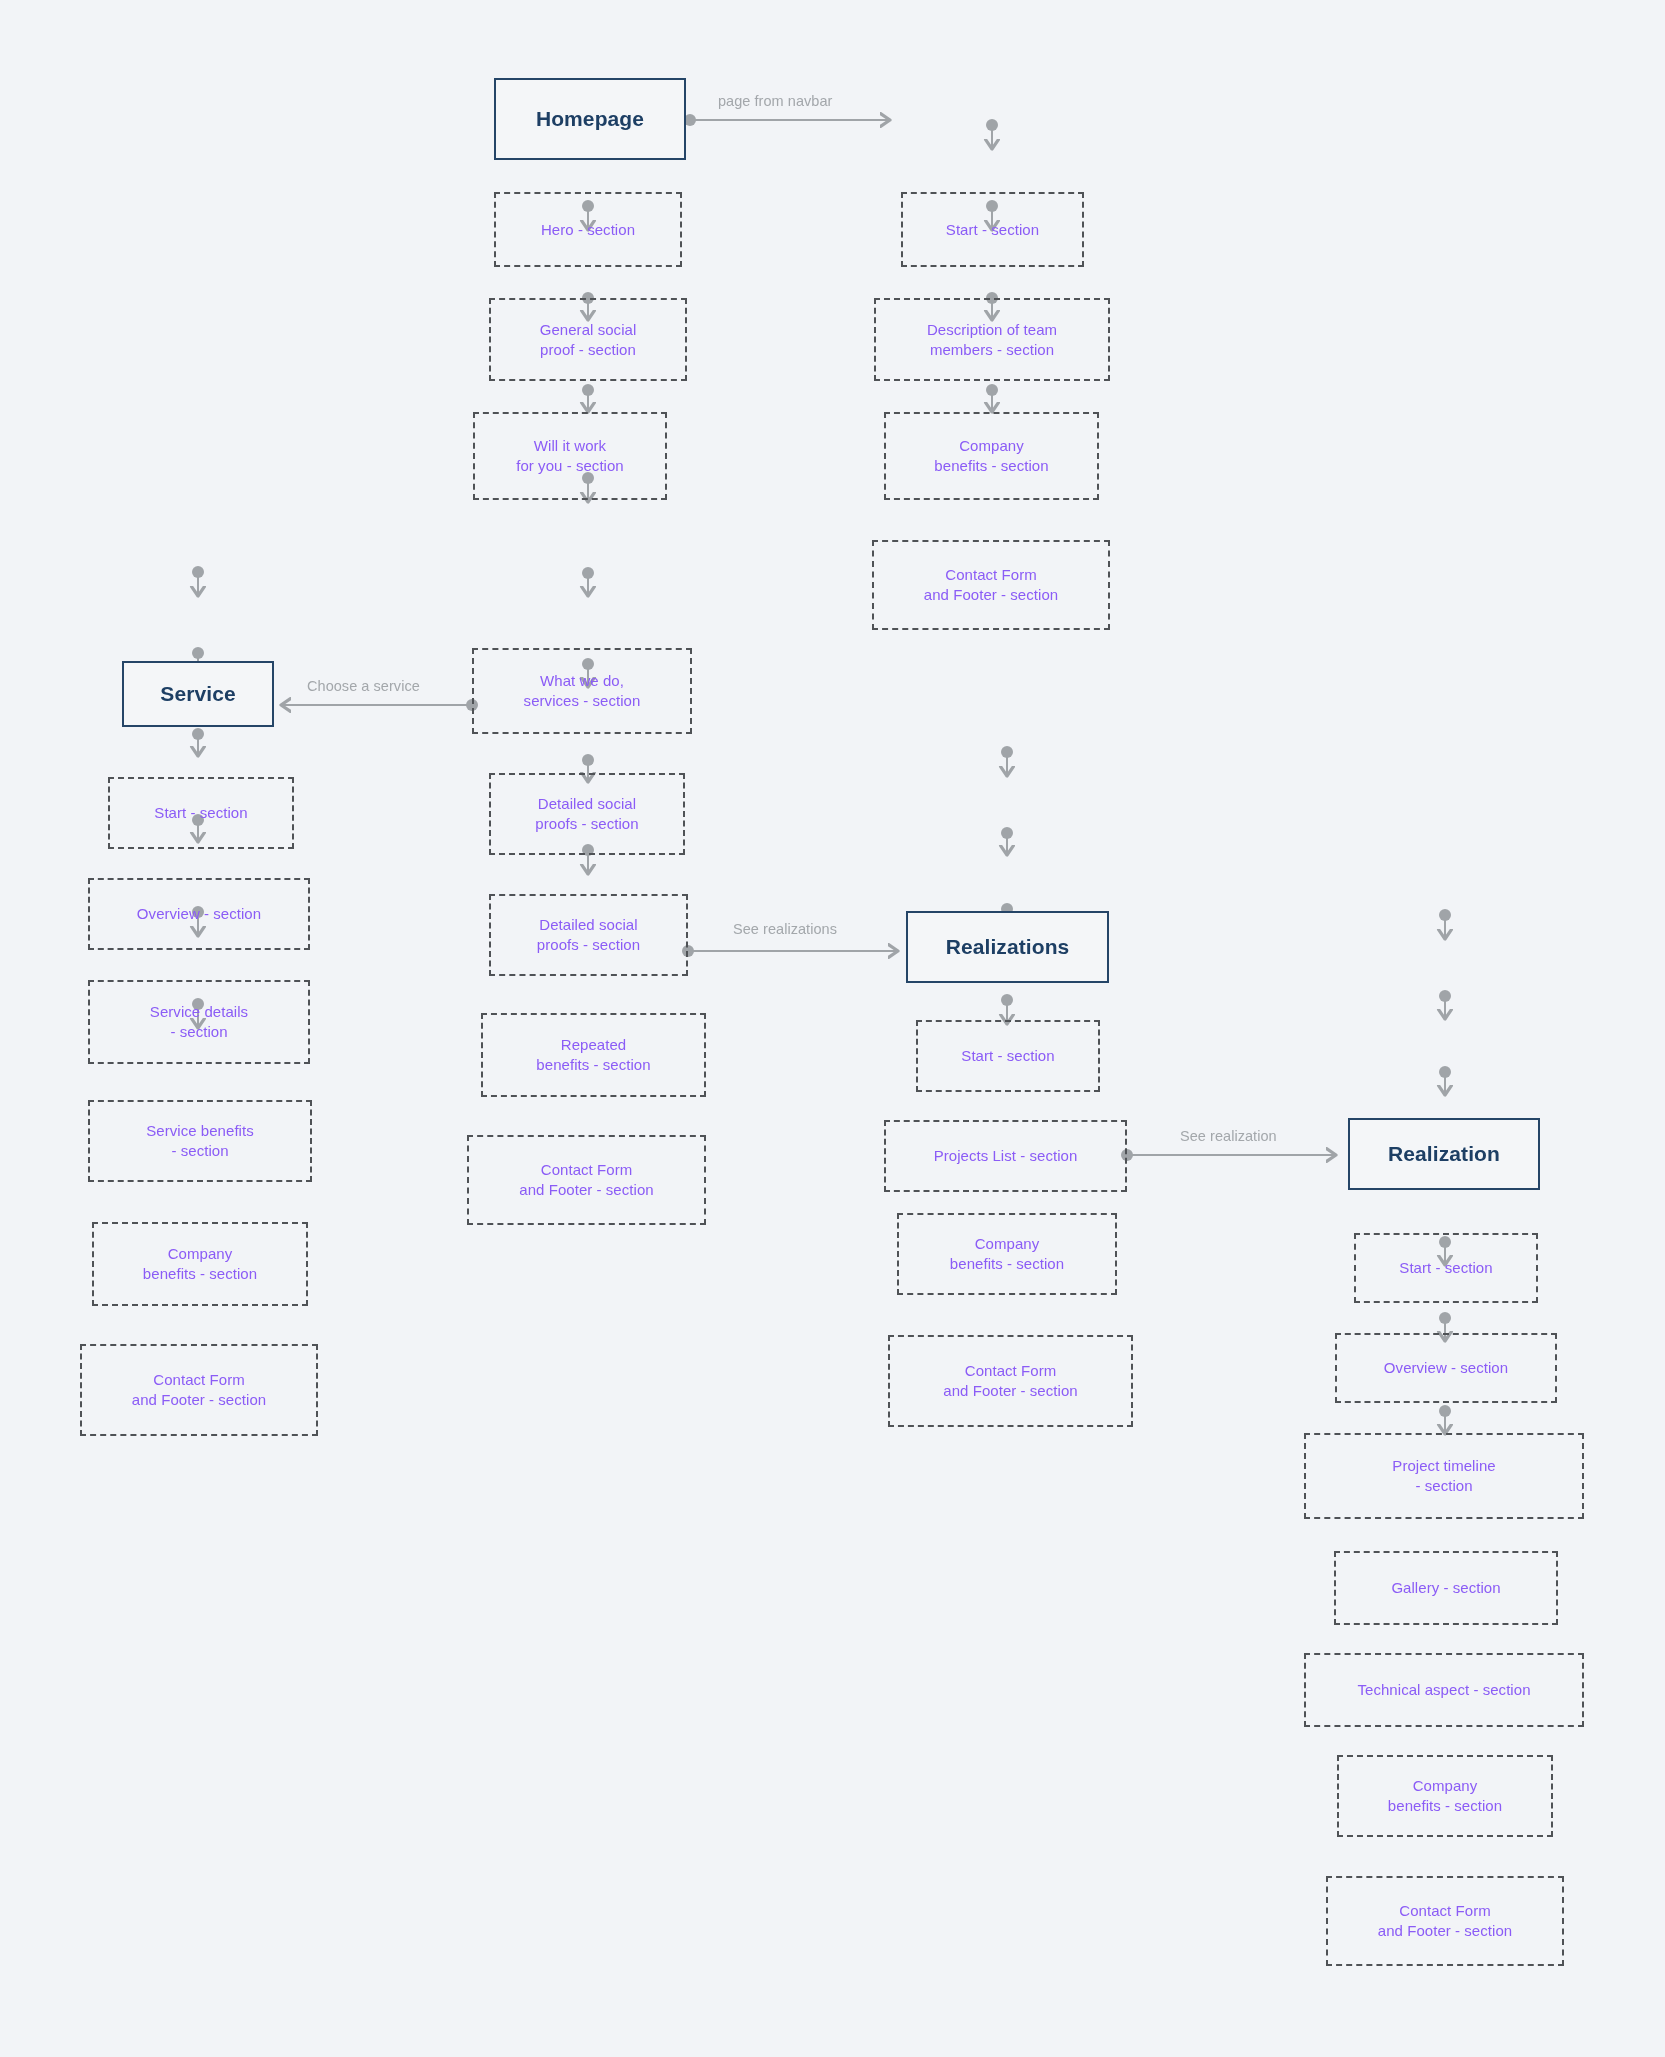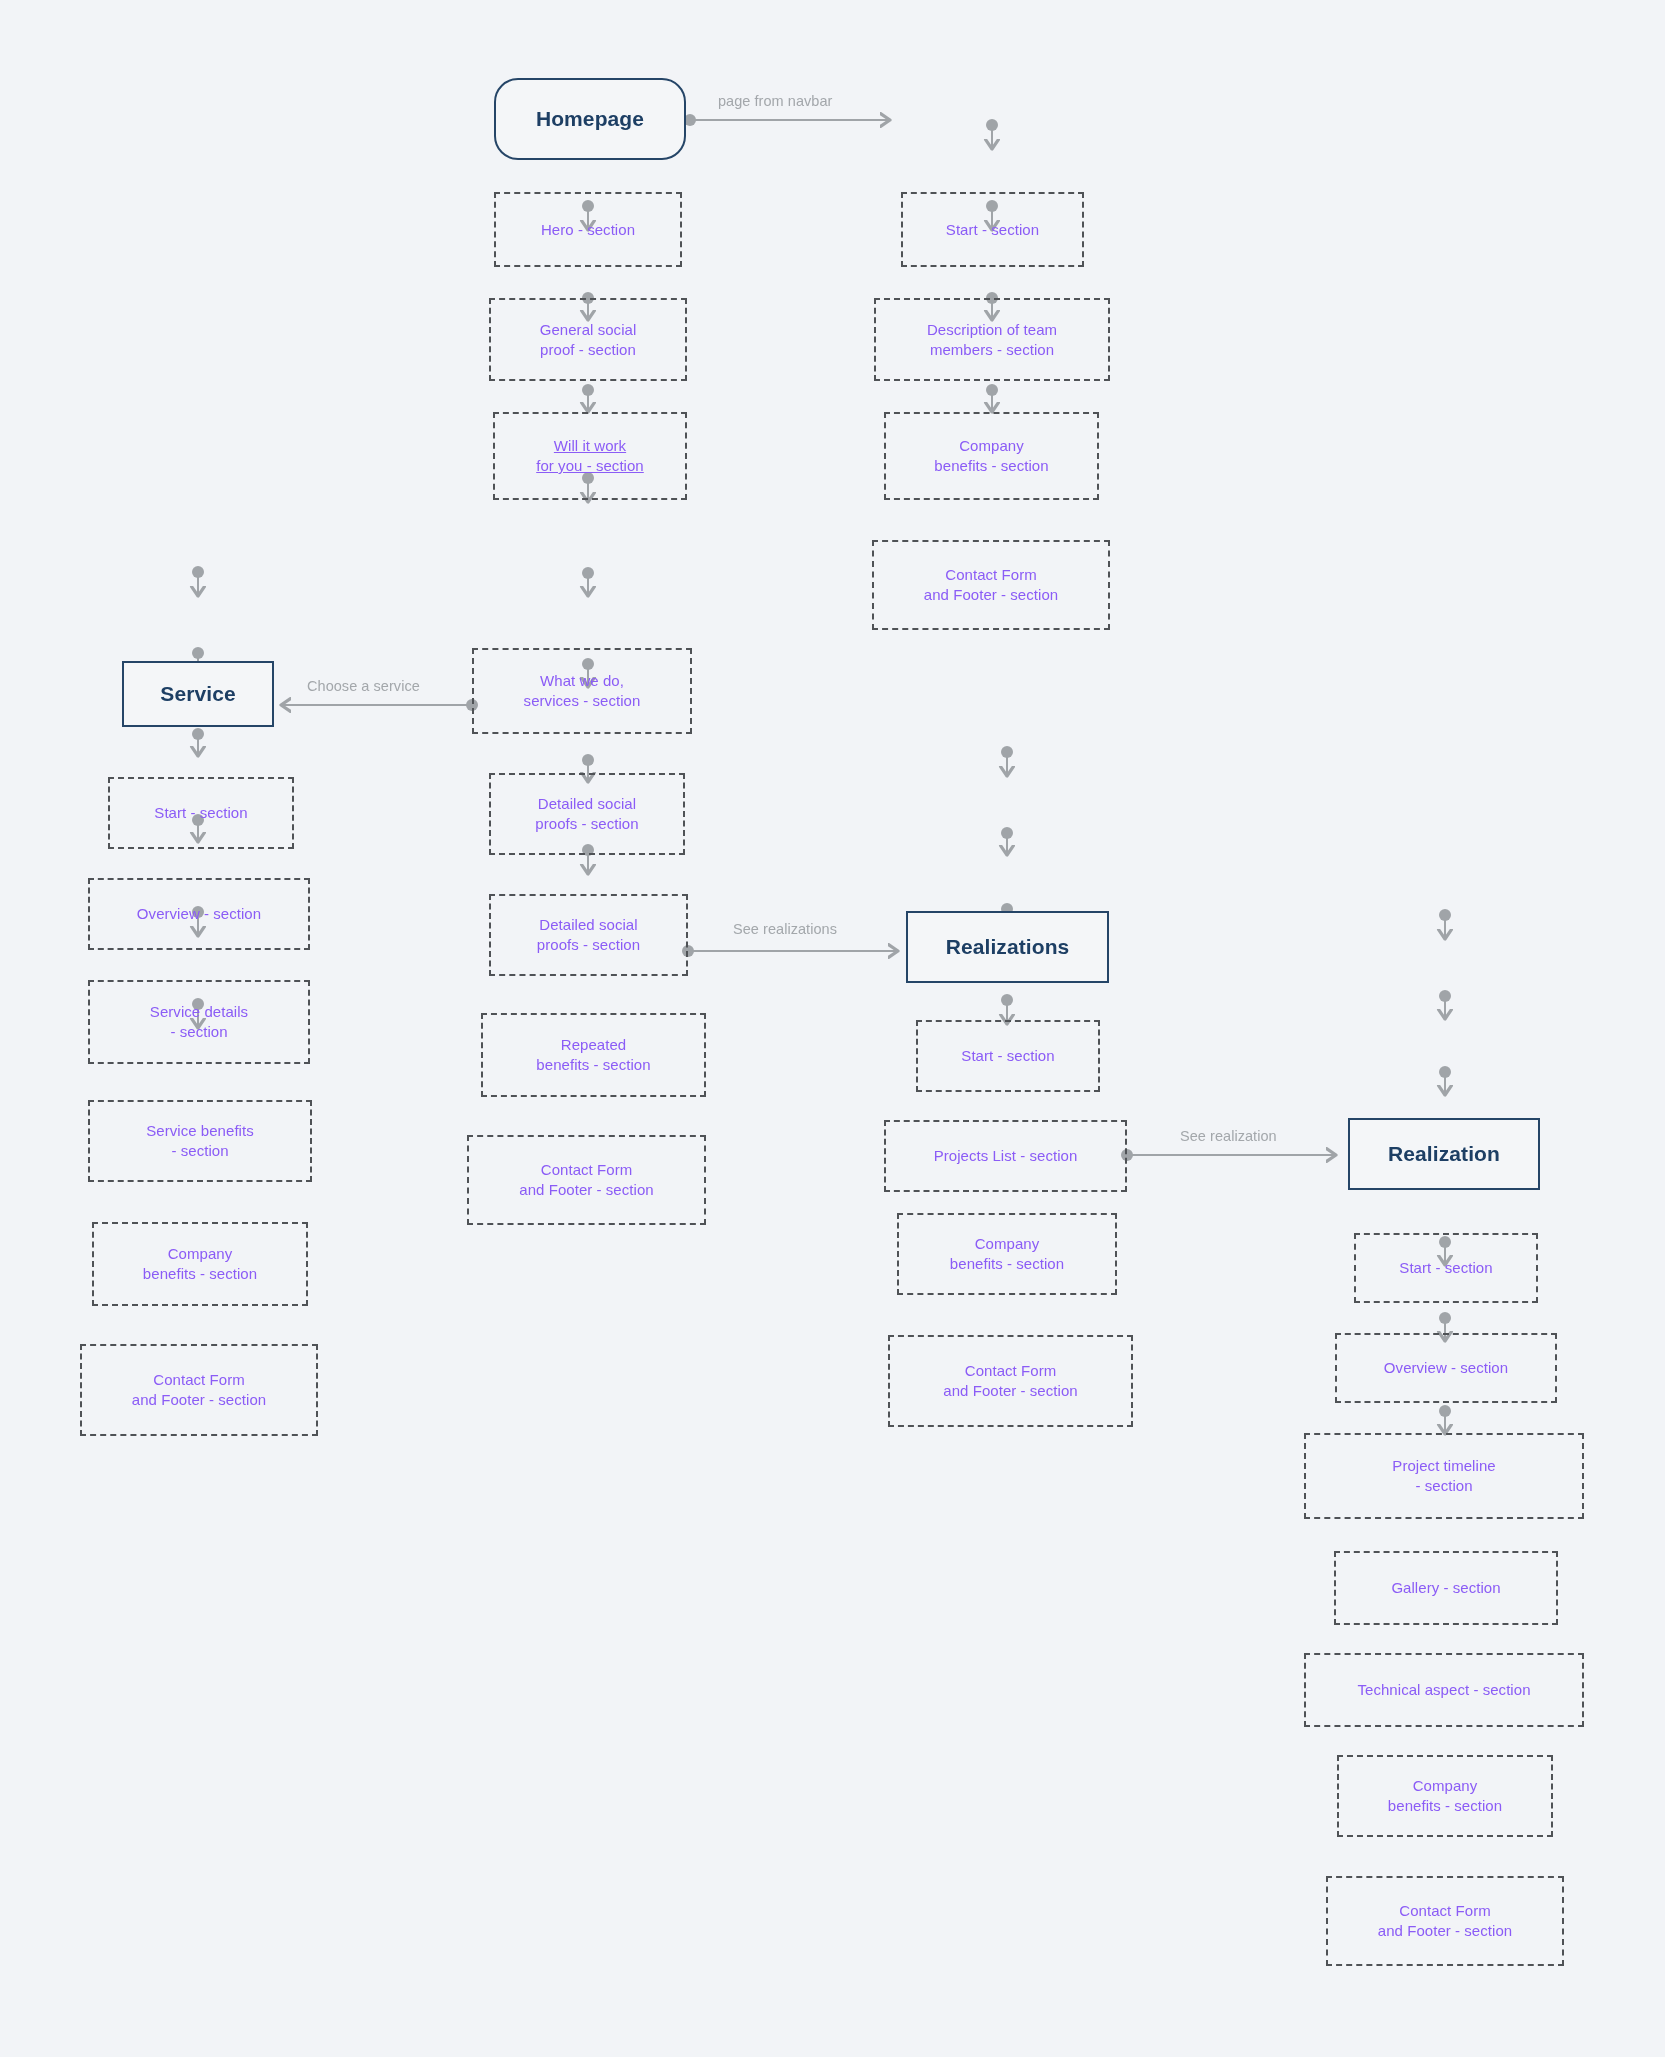--- a/index.html
+++ b/index.html
@@ -151,28 +151,28 @@
         <circle cx="1445" cy="1318" r="6"></circle>
       <circle cx="1445" cy="1411" r="6"></circle>
 
       <circle cx="690" cy="120" r="6"></circle>
       <circle cx="472" cy="705" r="6"></circle>
       <circle cx="688" cy="951" r="6"></circle>
       <circle cx="1127" cy="1155" r="6"></circle>
     </g>
   </svg>
 
-  <div class="node page" style="left:494px;top:78px;width:192px;height:82px;border-radius:24px;">Homepage</div>
+  <div class="node page" style="left:494px;top:78px;width:192px;height:82px;">Homepage</div>
 
   <div class="node section" style="left:494px;top:192px;width:188px;height:75px;">Hero - section</div>
 
   <div class="node section" style="left:489px;top:298px;width:198px;height:83px;">General social
 proof  - section</div>
 
-  <div class="node section" style="left:493px;top:412px;width:194px;height:88px;text-decoration:underline;">Will it work
+  <div class="node section" style="left:473px;top:412px;width:194px;height:88px;">Will it work
 for you - section</div>
 
 
   <div class="node section" style="left:472px;top:648px;width:220px;height:86px;">What we do,
 services - section</div>
 
   <div class="node section" style="left:489px;top:773px;width:196px;height:82px;">Detailed social
 proofs - section</div>
 
   <div class="node section" style="left:489px;top:894px;width:199px;height:82px;">Detailed social

